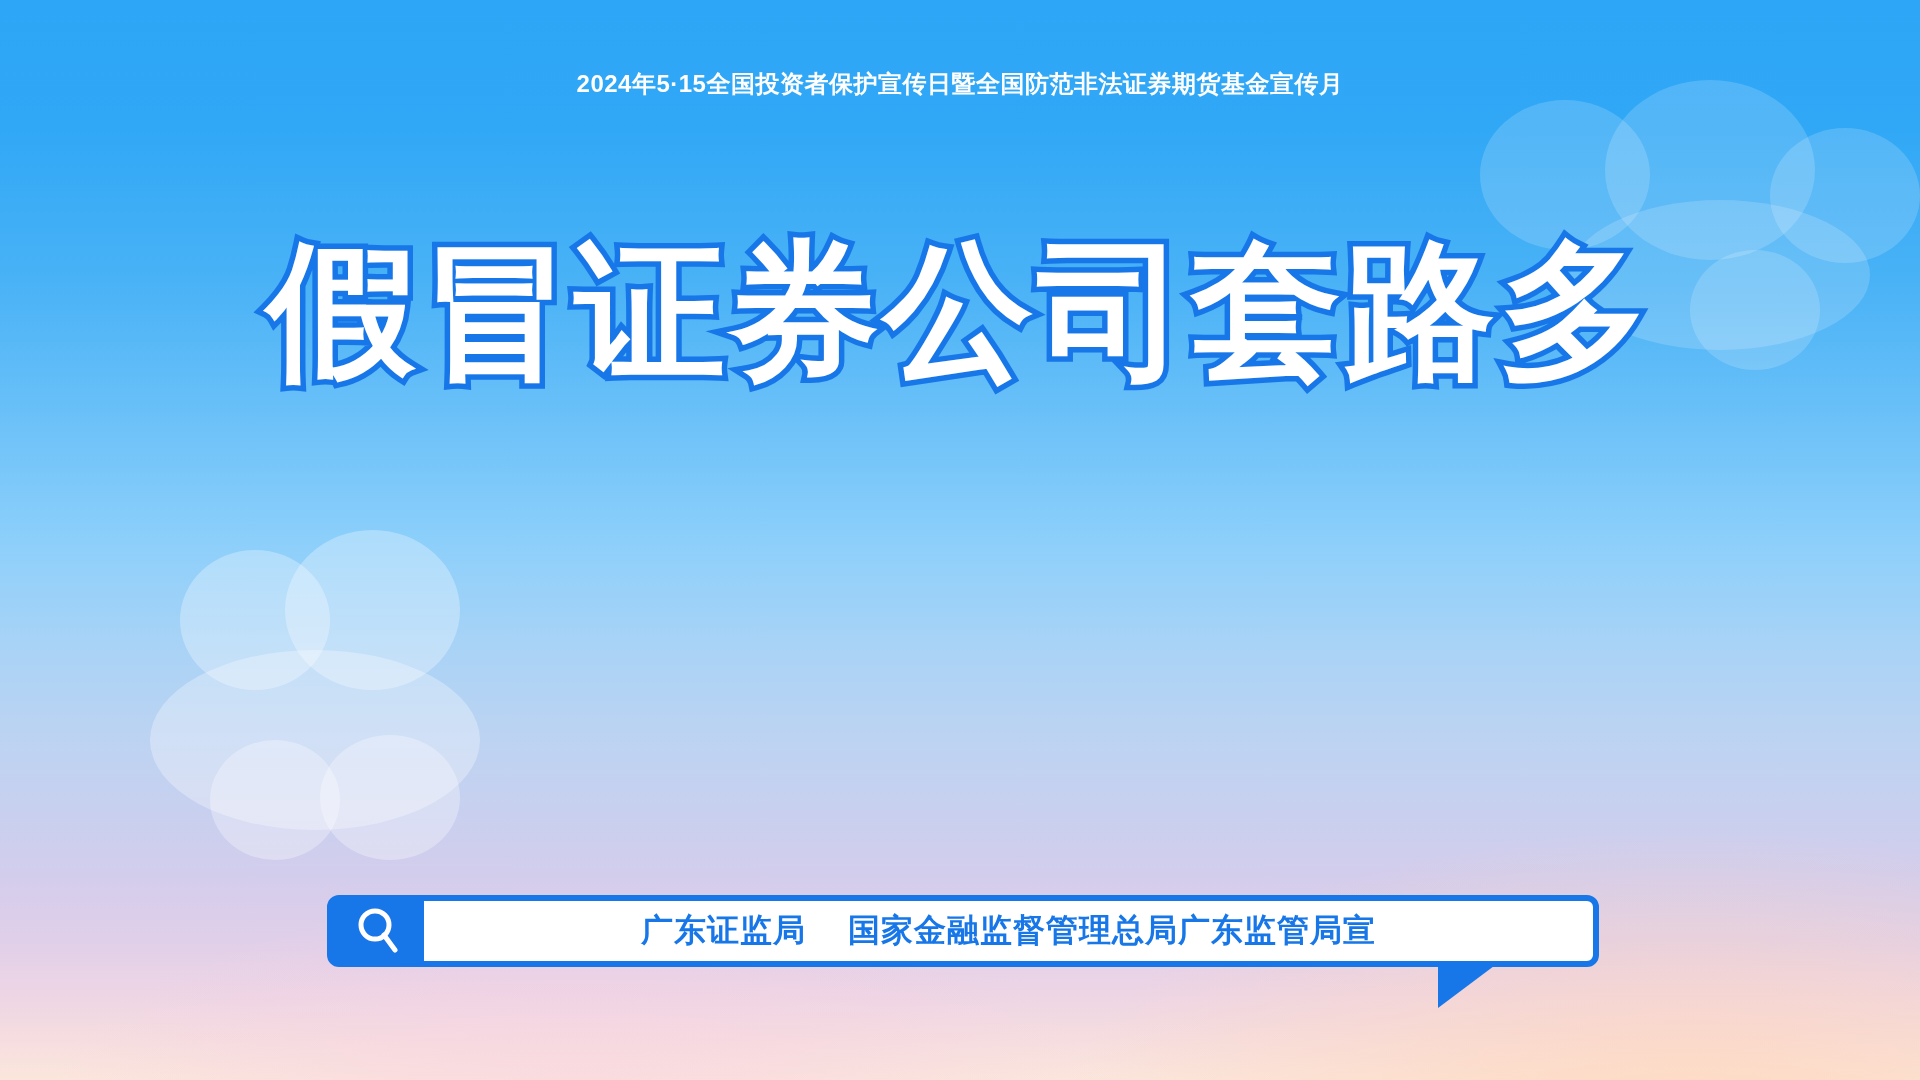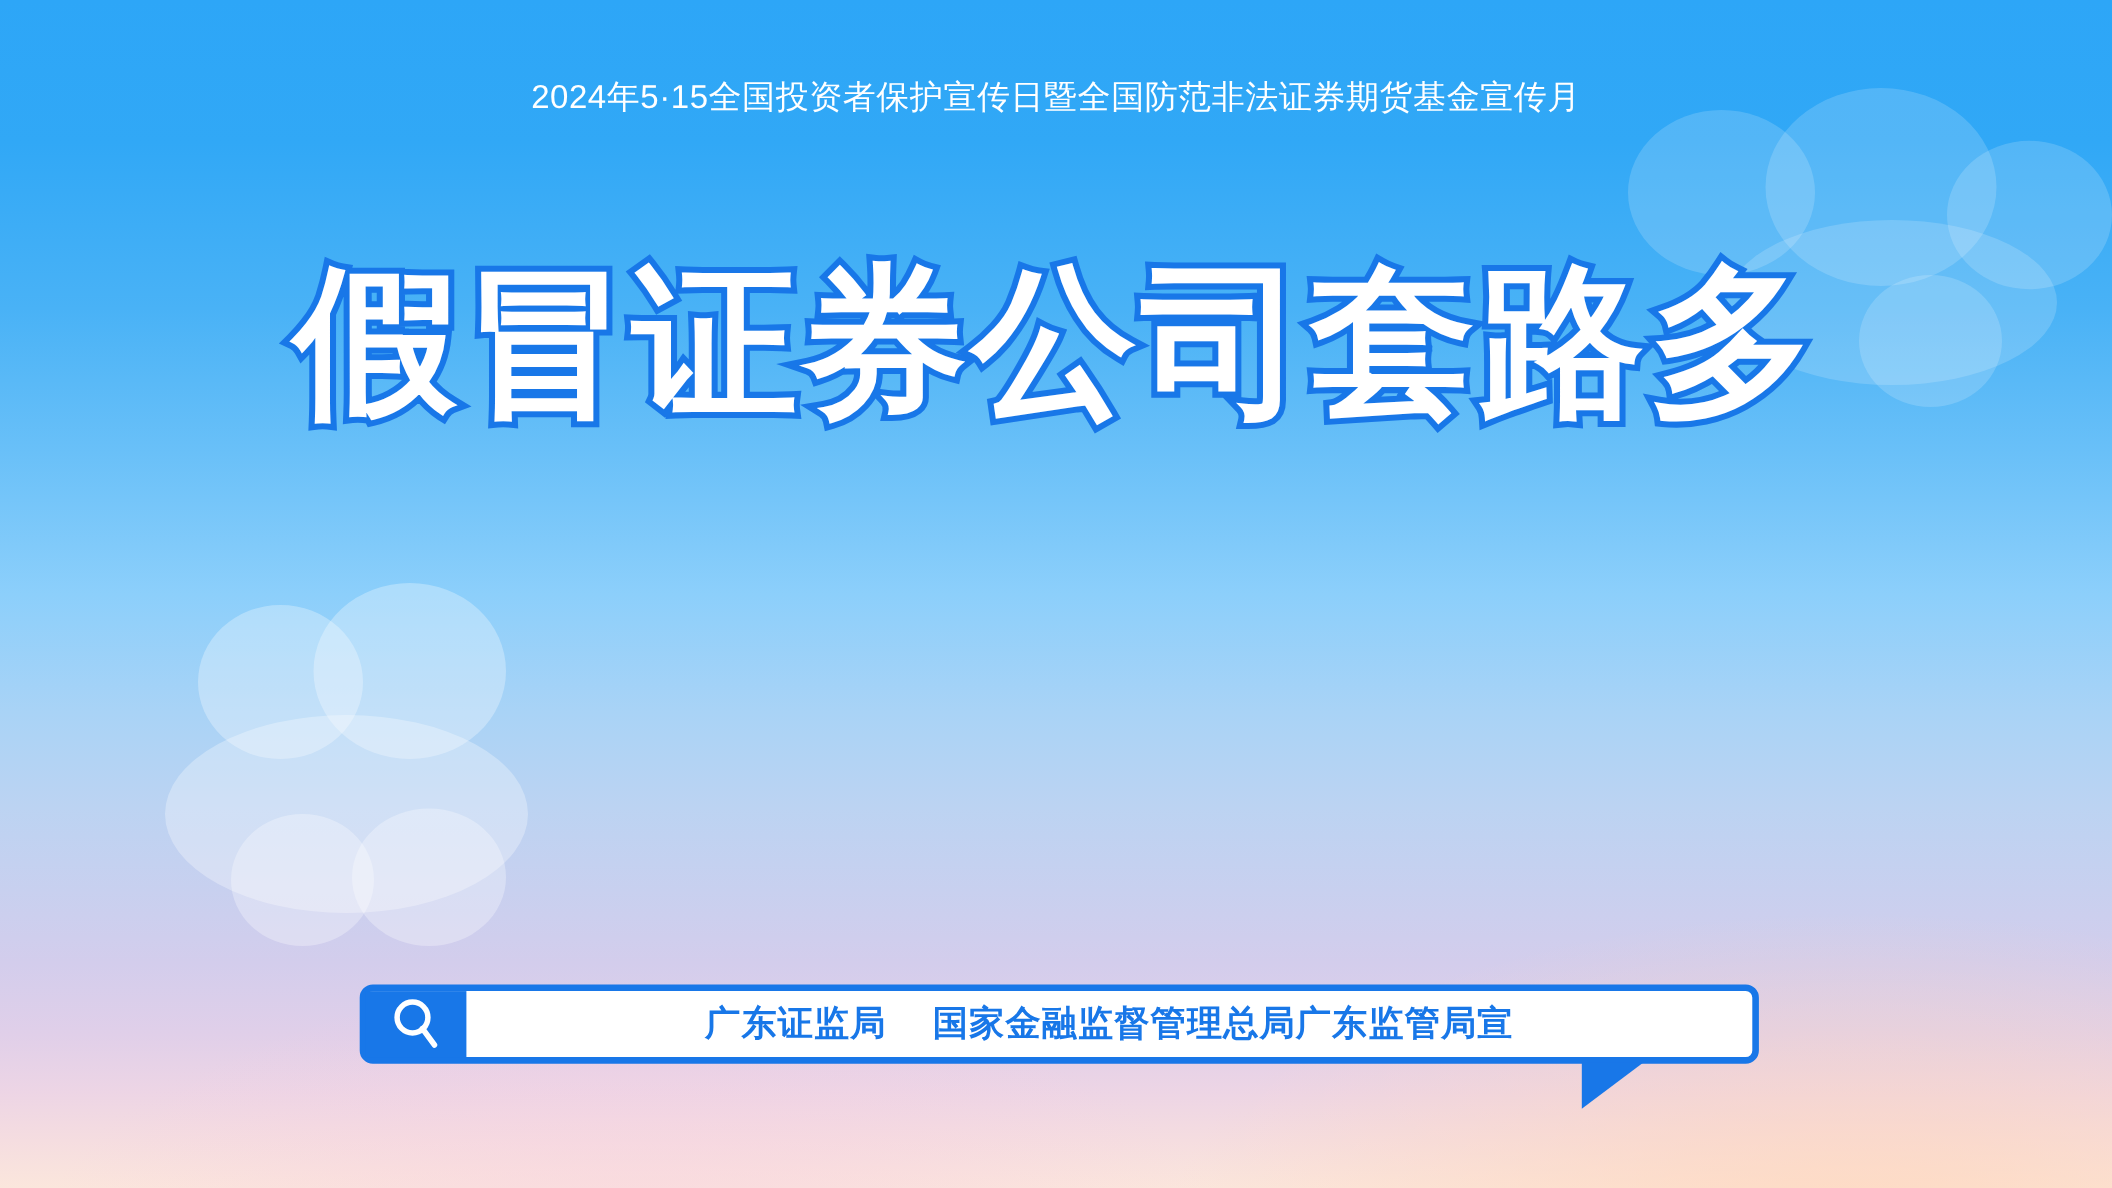--- a/index.html
+++ b/index.html
@@ -64,22 +64,22 @@
   .deco-ml { position:absolute; left:150px; top:540px; width:360px; height:360px; }
 
   
   .header {
     position: absolute;
     top: 68px;
     left: 0;
     width: 100%;
     text-align: center;
     color: #ffffff;
-    font-size: 30px;
-    font-weight: normal;
+    font-size: 24px;
+    font-weight: bold;
     letter-spacing: 0.5px;
     white-space: nowrap;
   }
 
   
   .title-block {
     position: absolute;
     top: 236px;
     left: 0;
     width: 100%;

